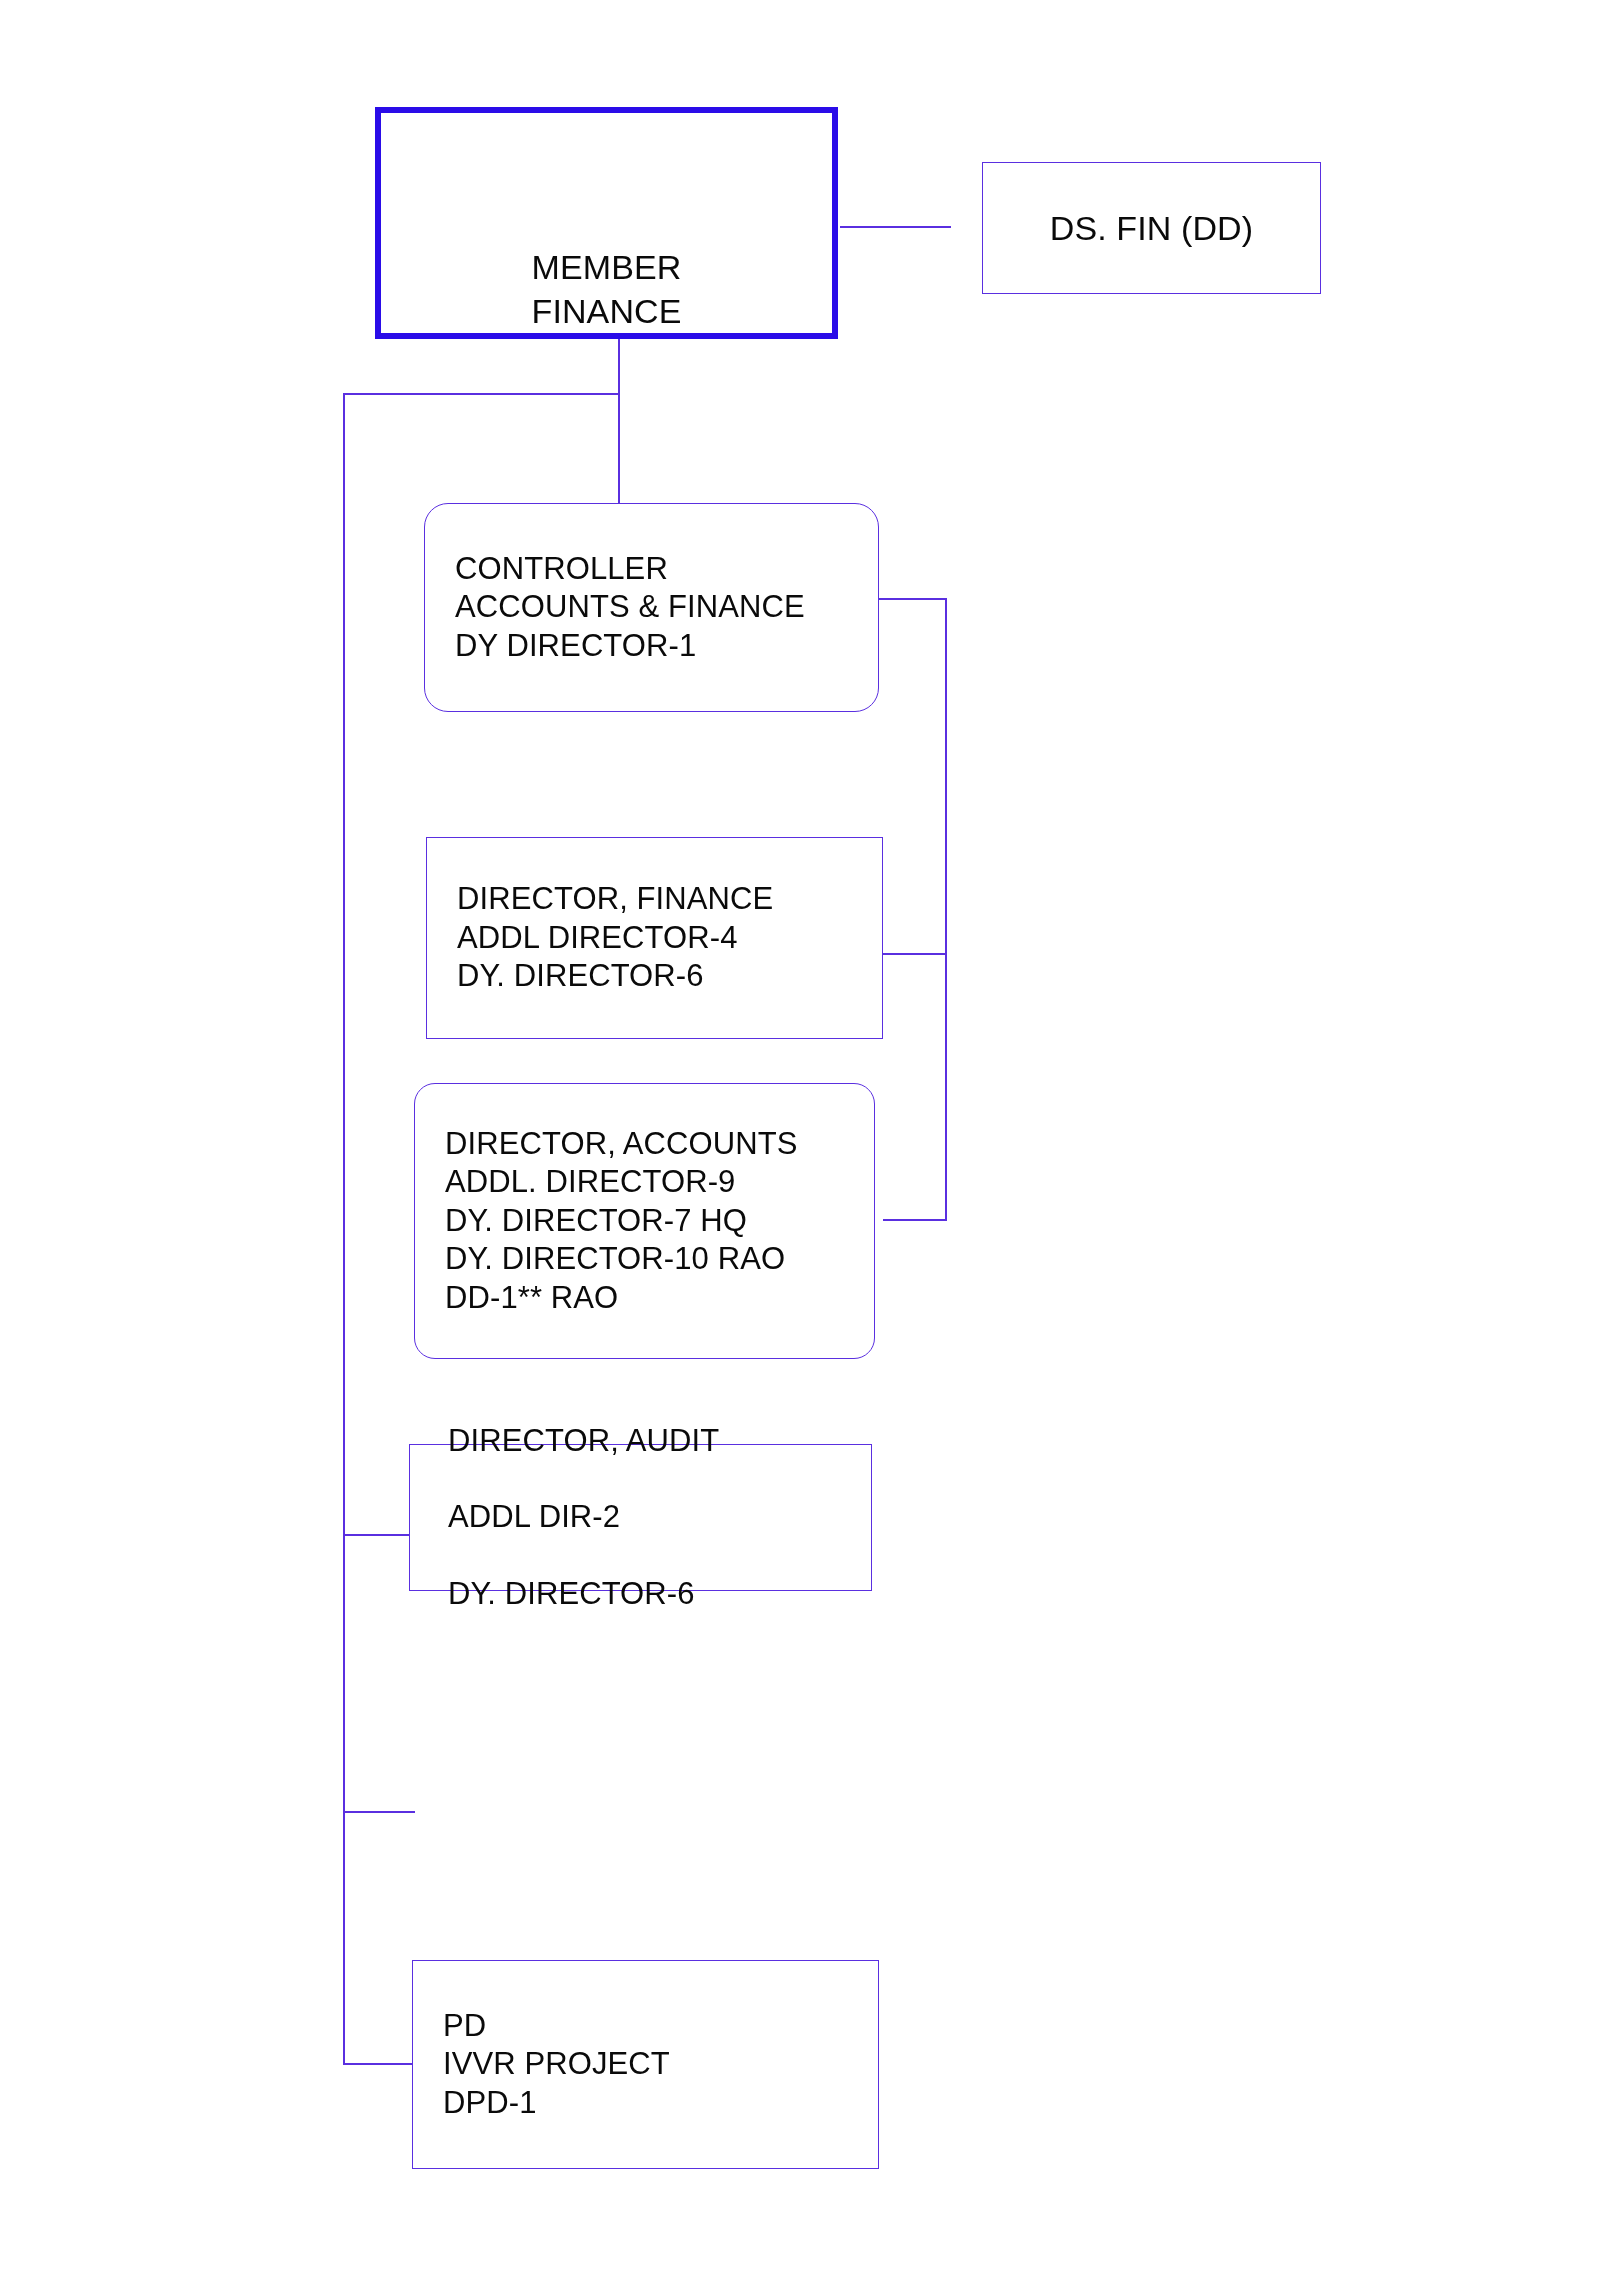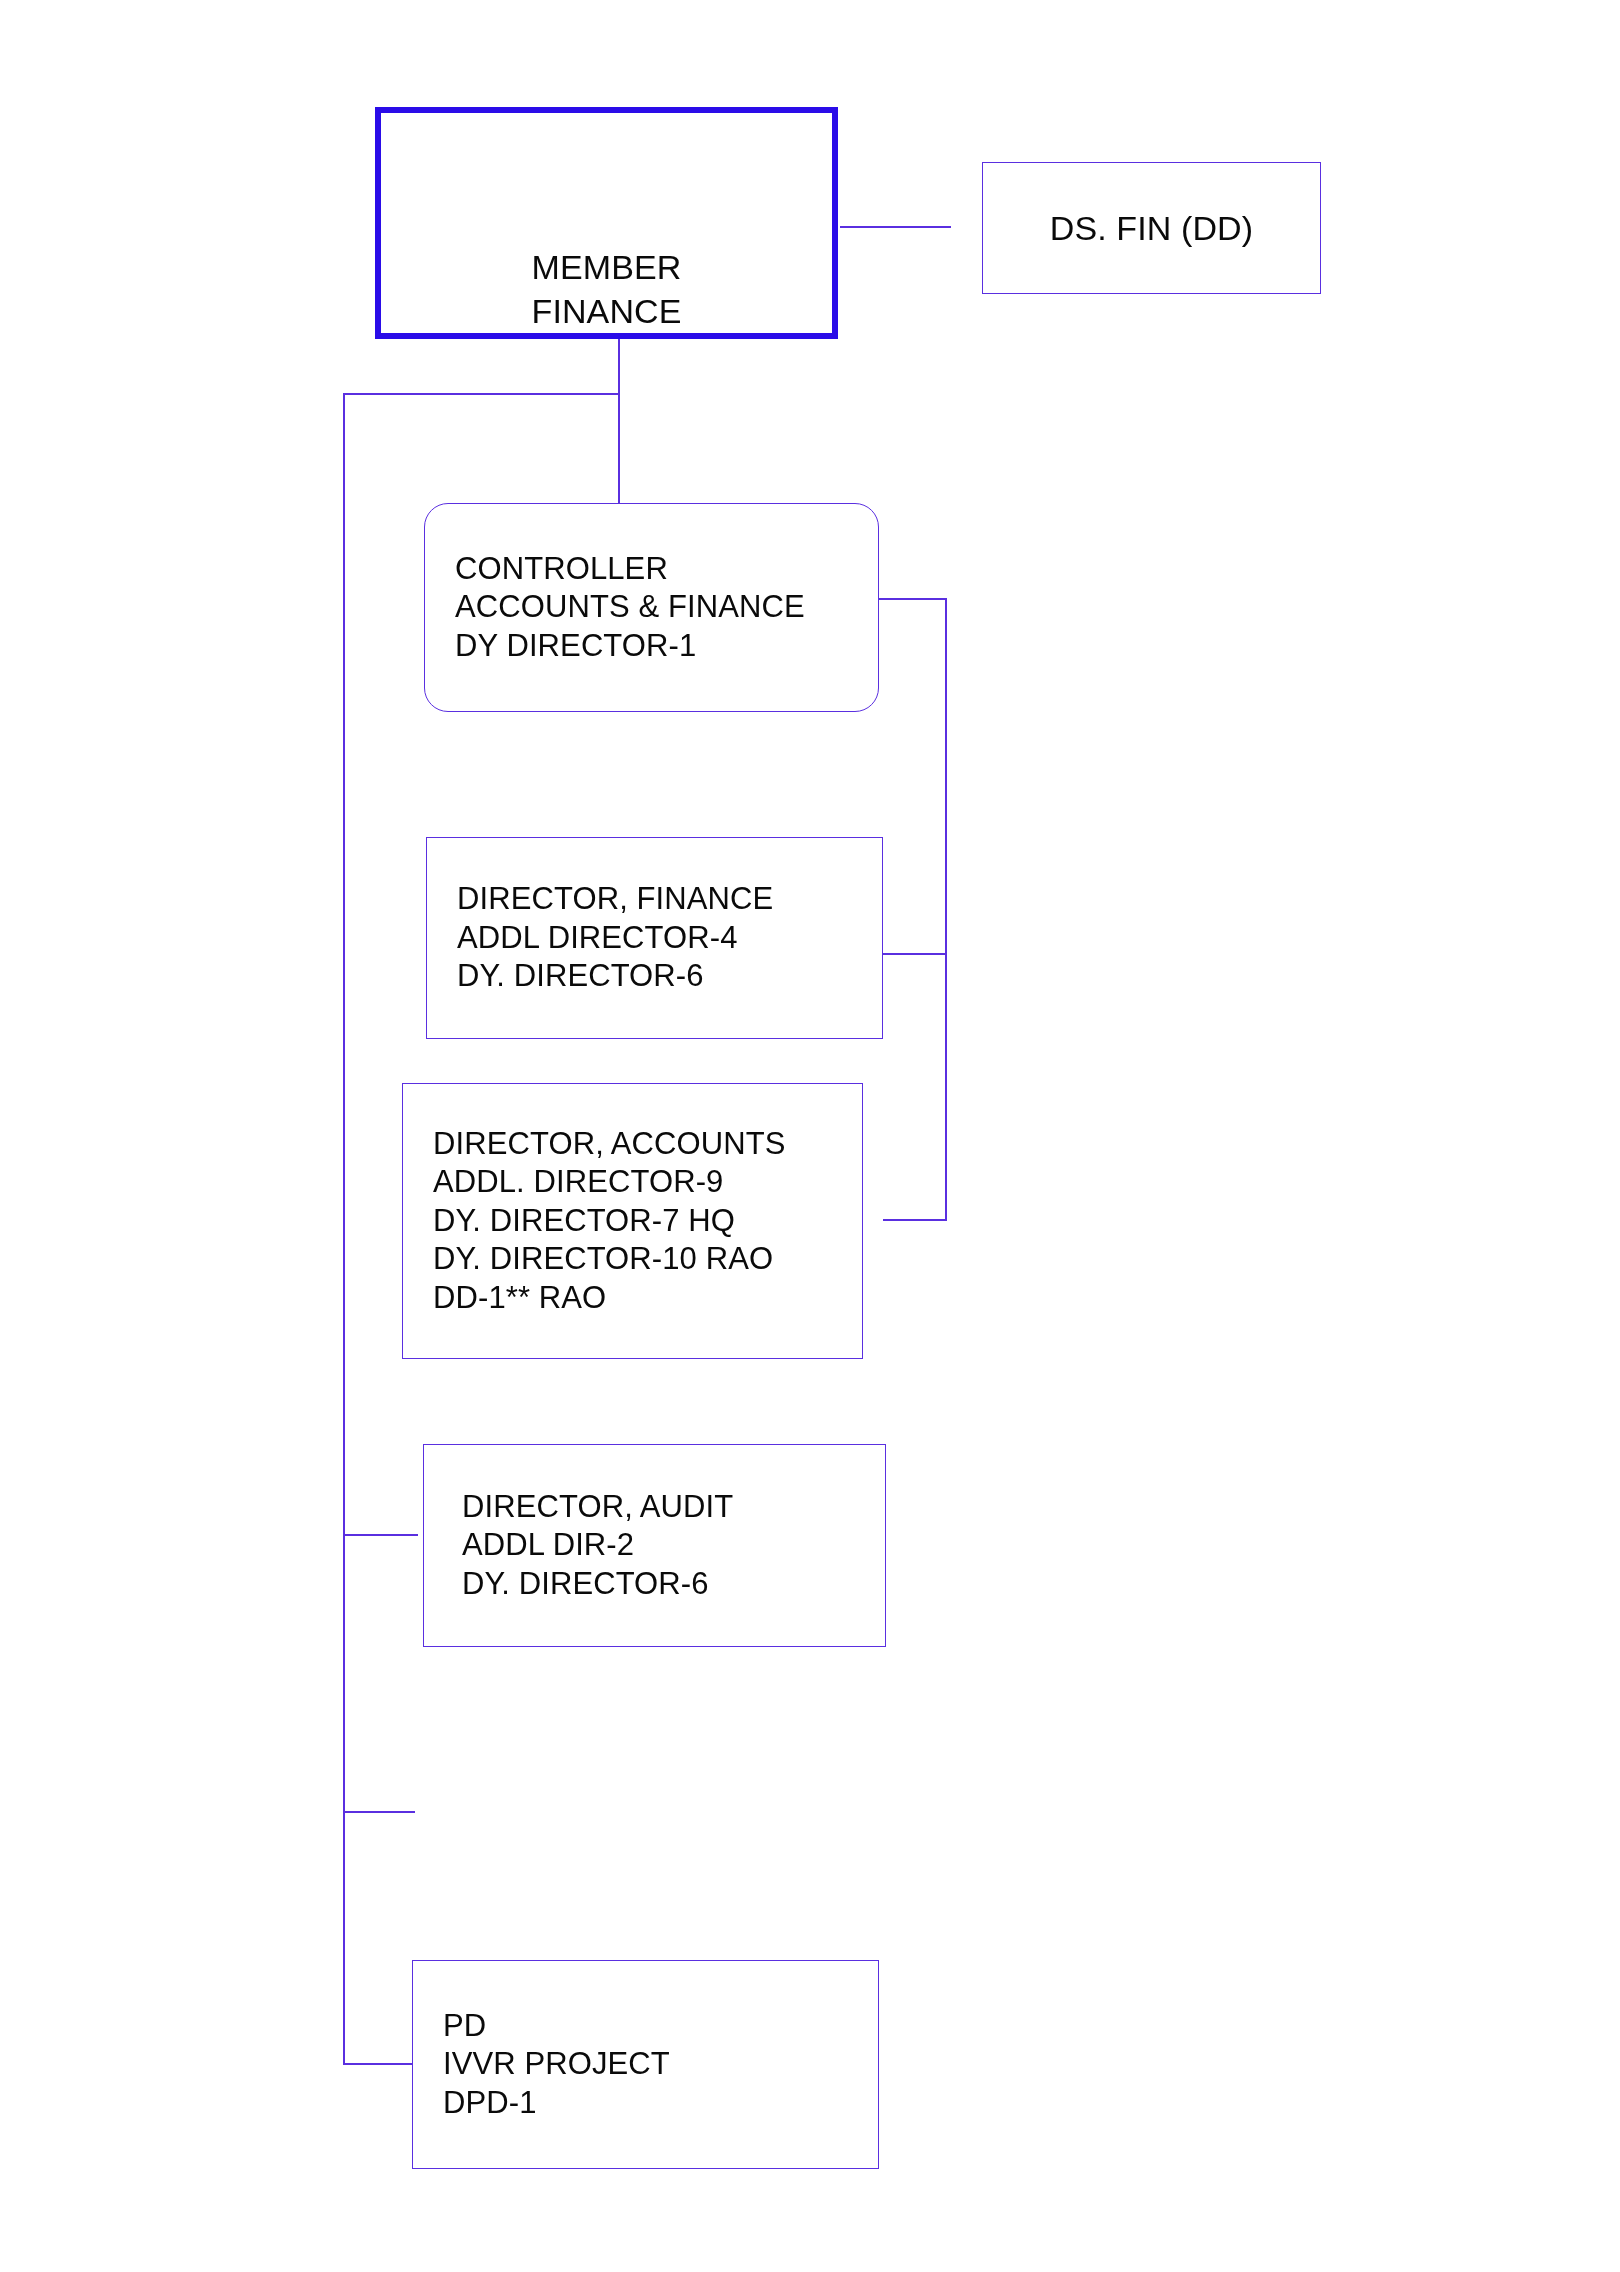--- a/index.html
+++ b/index.html
@@ -109,29 +109,29 @@
     <div class="node-line pad-l">ACCOUNTS &amp; FINANCE</div>
     <div class="node-line pad-l">DY DIRECTOR-1</div>
   </div>
 
   <div class="node" style="left:426px; top:837px; width:457px; height:202px;">
     <div class="node-line pad-l">DIRECTOR, FINANCE</div>
     <div class="node-line pad-l">ADDL DIRECTOR-4</div>
     <div class="node-line pad-l">DY. DIRECTOR-6</div>
   </div>
 
-  <div class="node" style="left:402px; top:1083px; width:461px; height:276px;">
+  <div class="node" style="left:414px; top:1083px; width:461px; height:276px;border-radius:21px;">
     <div class="node-line pad-l">DIRECTOR, ACCOUNTS</div>
     <div class="node-line pad-l">ADDL. DIRECTOR-9</div>
     <div class="node-line pad-l">DY. DIRECTOR-7 HQ</div>
     <div class="node-line pad-l">DY. DIRECTOR-10 RAO</div>
     <div class="node-line pad-l">DD-1** RAO</div>
   </div>
 
-  <div class="node" style="left:423px; top:1444px; width:463px; height:203px;">
+  <div class="node" style="left:409px; top:1444px; width:463px; height:147px;gap:38px;">
     <div class="node-line pad-l-2">DIRECTOR, AUDIT</div>
     <div class="node-line pad-l-2">ADDL DIR-2</div>
     <div class="node-line pad-l-2">DY. DIRECTOR-6</div>
   </div>
 
 
   <div class="node" style="left:412px; top:1960px; width:467px; height:209px;">
     <div class="node-line pad-l">PD</div>
     <div class="node-line pad-l">IVVR PROJECT</div>
     <div class="node-line pad-l">DPD-1</div>

